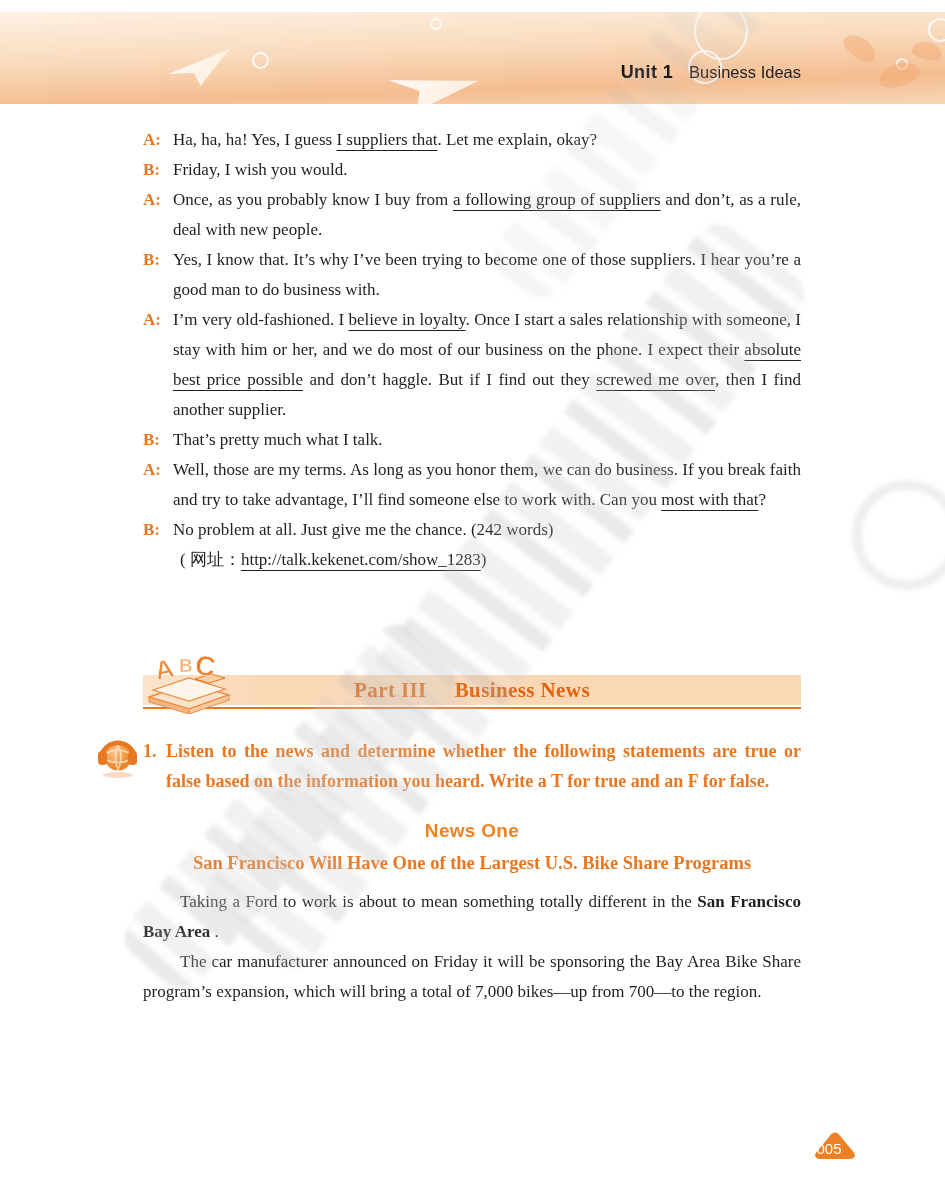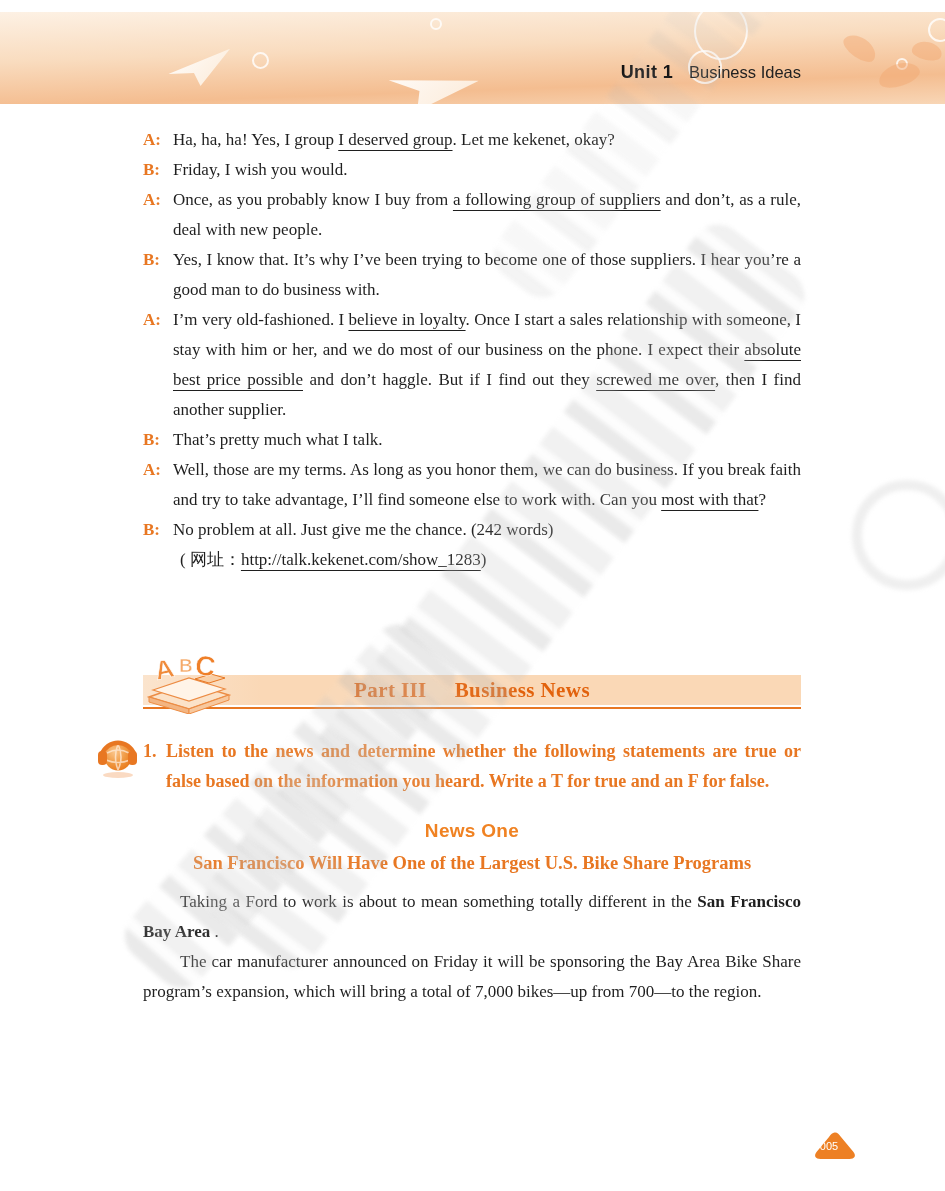--- a/index.html
+++ b/index.html
@@ -63,21 +63,21 @@
 
   
   .news-one { margin-top:24px; text-align:center; font-family:"Liberation Sans", sans-serif; font-weight:700; font-size:19px; color:#f08222; letter-spacing:.3px; }
   .headline { margin-top:11px; text-align:center; font-weight:700; font-size:18.5px; color:#e87722; }
   .news-para { font-size:17px; line-height:30px; text-align:justify; text-indent:37px; }
   .news-para.first { margin-top:13px; }
 
   
   .page-blob { position:absolute; top:1119px; right:88px; width:44px; height:29px; z-index:6; }
   .page-blob svg { position:absolute; inset:0; }
-  .page-num { position:absolute; left:0; right:12px; top:9px; text-align:center; color:#fff; font-family:"Liberation Sans", sans-serif; font-size:11px; }
+  .page-num { position:absolute; left:0; right:12px; top:9px; text-align:center; color:#fff; font-family:"Liberation Sans", sans-serif; font-size:15px; }
 </style>
 </head>
 <body>
 
 <div class="page">
 
   <div class="header-band">
     <div class="bub" style="left:694px; top:-10px; width:54px; height:58px;"></div>
     <div class="bub" style="left:688px; top:38px; width:34px; height:34px;"></div>
     <div class="bub" style="left:252px; top:40px; width:17px; height:17px;"></div>
@@ -97,21 +97,21 @@
   <div class="wm wm-streak" id="wm-a"></div>
   <div class="wm wm-streak" id="wm-b"></div>
   <div class="wm wm-streak" id="wm-c"></div>
   <div class="wm wm-ring"></div>
 
   <div class="content">
 
     <div class="dialogue">
     <div class="turn">
       <span class="speaker">A:</span>
-      <span class="turn-text"><span>Ha, ha, ha! Yes, I group </span><span class="useg">I deserved group</span><span>. Let me kekenet, okay?</span></span>
+      <span class="turn-text"><span>Ha, ha, ha! Yes, I guess </span><span class="useg">I suppliers that</span><span>. Let me explain, okay?</span></span>
     </div>
 
     <div class="turn">
       <span class="speaker">B:</span>
       <span class="turn-text"><span>Friday, I wish you would.</span></span>
     </div>
 
     <div class="turn">
       <span class="speaker">A:</span>
       <span class="turn-text"><span>Once, as you probably know I buy from </span><span class="useg">a following group of suppliers</span><span> and don’t, as a rule, deal with new people.</span></span>

